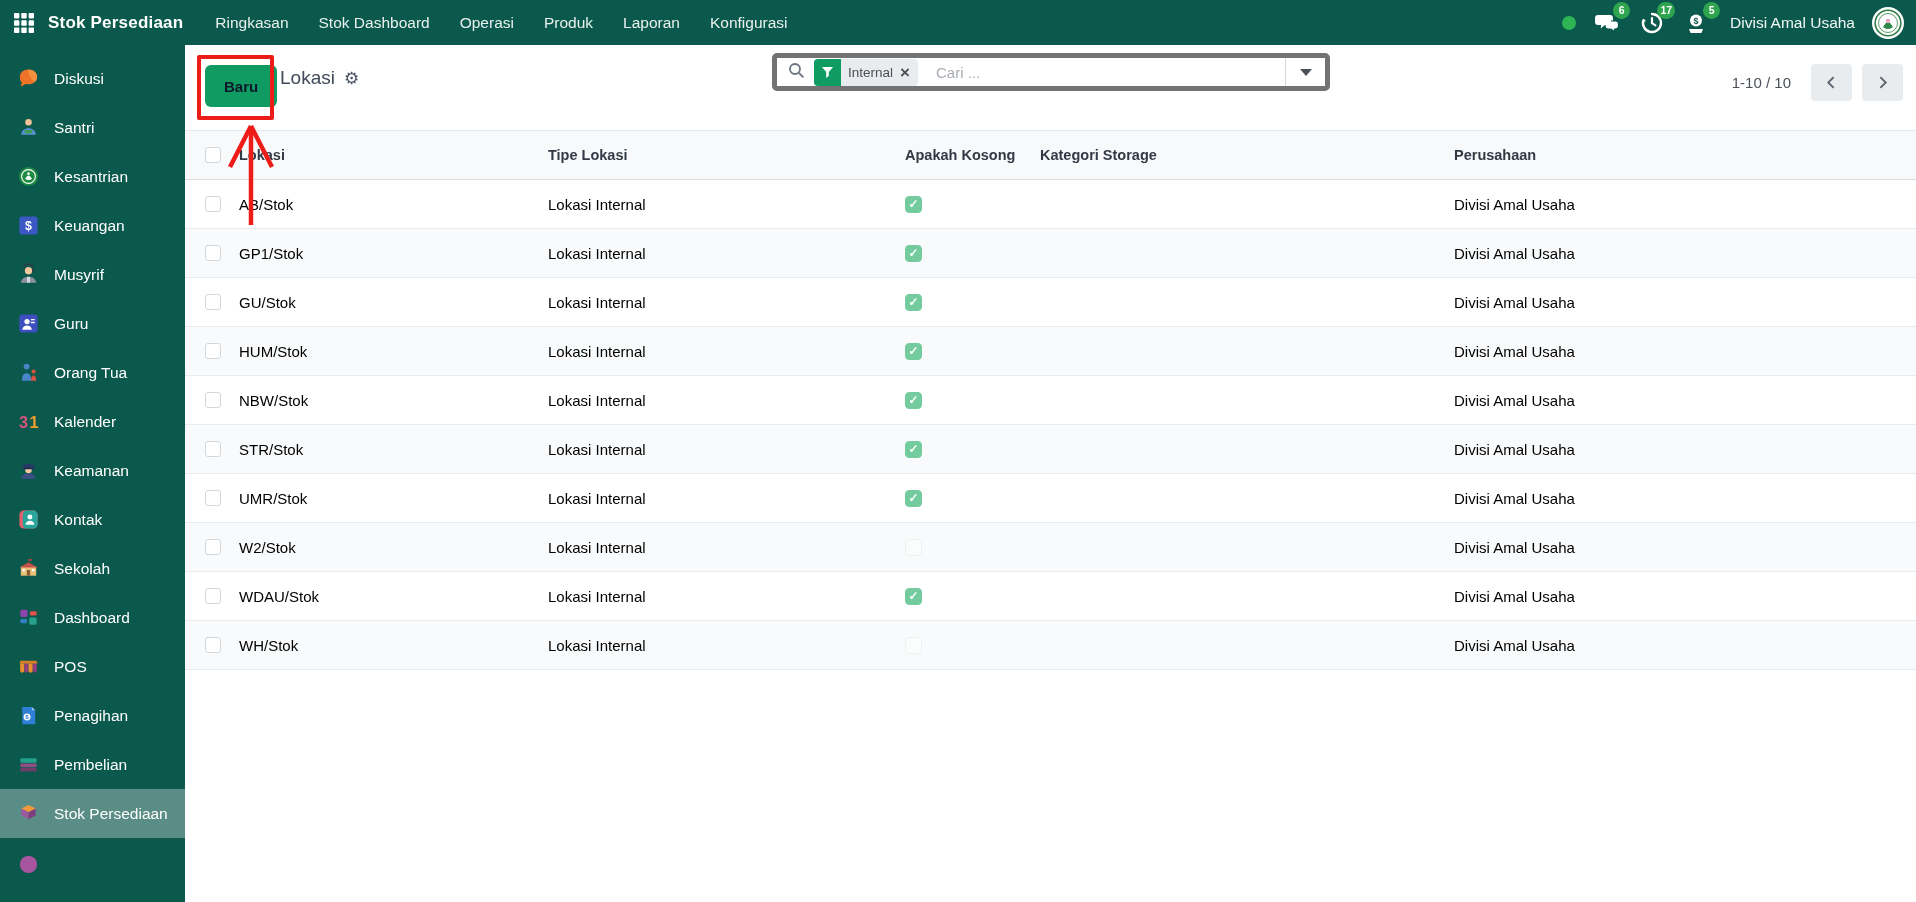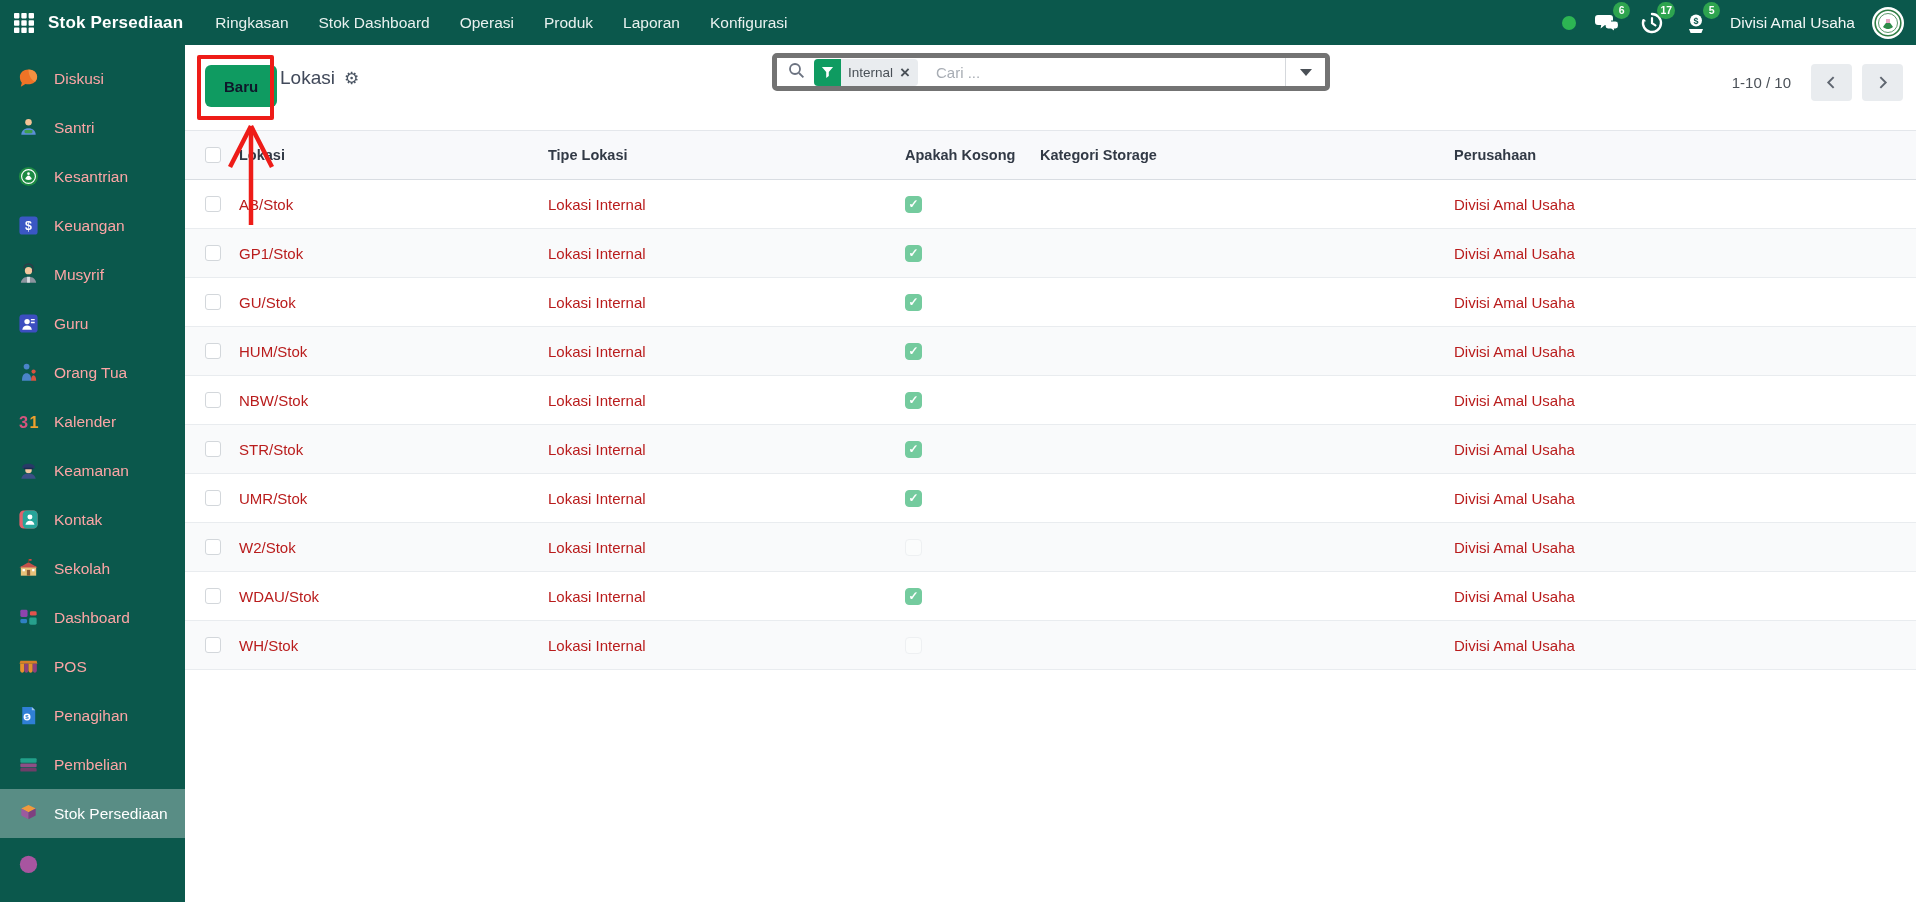--- a/index.html
+++ b/index.html
@@ -17,21 +17,21 @@
   .badge { position:absolute; top:-7px; right:-9px; background:#2ea44f; color:#fff; font-size:10.5px; font-weight:bold; border-radius:9px; min-width:17px; height:17px; line-height:17px; text-align:center; padding:0 3px; }
   .company-name { font-size:15.5px; color:#f2f7f6; margin-left:2px; }
   .avatar { width:32px; height:32px; border-radius:50%; background:#fff; display:flex; align-items:center; justify-content:center; }
 
   
   .layout { display:flex; height:857px; }
   .sidebar { width:185px; background:#0b584c; overflow:hidden; padding-top:9px; flex:none; }
   .sb-item { height:49px; display:flex; align-items:center; padding-left:16px; gap:14px; cursor:pointer; }
   .sb-item.active { background:rgba(255,255,255,.32); }
   .sb-icon { width:24px; height:24px; flex:none; display:flex; align-items:center; justify-content:center; }
-  .sb-label { font-size:15.5px; color:#fca5a5; white-space:nowrap; }
+  .sb-label { font-size:15.5px; color:#ffffff; white-space:nowrap; }
   .sb-item.active .sb-label { color:#fff; }
 
   .main { flex:1; position:relative; background:#fff; }
 
   
   .control-panel { position:relative; height:85px; }
   .btn-new { position:absolute; left:20px; top:20px; height:42px; padding:0 19px; background:#0f9b61; color:#0f172a; font-size:15px; font-weight:bold; border:none; border-radius:6px; cursor:pointer; font-family:inherit; }
   .title-wrap { position:absolute; left:95px; top:22px; display:flex; align-items:center; gap:9px; }
   .page-title { font-size:19px; color:#41495a; }
   .gear { font-size:17px; color:#4b5563; cursor:pointer; line-height:1; }
@@ -44,21 +44,21 @@
   .search-caret { margin-left:auto; width:40px; height:100%; border-left:1px solid #d5d8dc; display:flex; align-items:center; justify-content:center; cursor:pointer; }
   .caret-down { width:0; height:0; border-left:6px solid transparent; border-right:6px solid transparent; border-top:7px solid #4a5056; }
   .pager { position:absolute; right:13px; top:19px; display:flex; align-items:center;gap:7px; }
   .pager-range { font-size:15px; color:#4b5158; margin-right:13px; }
   .pager-btn { width:41px; height:37px; background:#e9ecef; border:none; border-radius:4px; display:flex; align-items:center; justify-content:center; cursor:pointer; }
   .pager-btn + .pager-btn { margin-left:3px; }
 
   
   .grid-row { display:grid; grid-template-columns:54px 309px 357px 135px 414px 1fr; align-items:center; }
   .thead { height:50px; background:#f8f9fb; border-top:1px solid #e4e7eb; border-bottom:1px solid #d9dde2; font-weight:bold; font-size:14.5px; color:#323a46; }
-  .trow { height:49px; border-bottom:1px solid #e9ecef; font-size:15px; color:#b91c1c; cursor:pointer; }
+  .trow { height:49px; border-bottom:1px solid #e9ecef; font-size:15px; color:#000000; cursor:pointer; }
   .trow:nth-child(even) { background:#f9fafb; }
   .cb { width:16px; height:16px; border:1px solid #d3d7db; border-radius:3px; background:#fff; margin-left:20px; display:block; }
   .boolcb { width:17px; height:17px; border-radius:4px; background:#fbfcfc; border:1px solid #eef0f2; display:flex; align-items:center; justify-content:center; }
   .boolcb.checked { background:#74cb9e; border-color:#74cb9e; }
   .boolcb.checked::after { content:"✓"; color:#fff; font-size:12px; font-weight:bold; }
 
   
   .annot-box { position:absolute; left:197px; top:55px; width:77px; height:65px; border:4px solid #ee1c18; border-radius:2px; pointer-events:none; z-index:9; }
   .annot-arrow { position:absolute; left:205px; top:122px; pointer-events:none; z-index:9; }
 </style>

